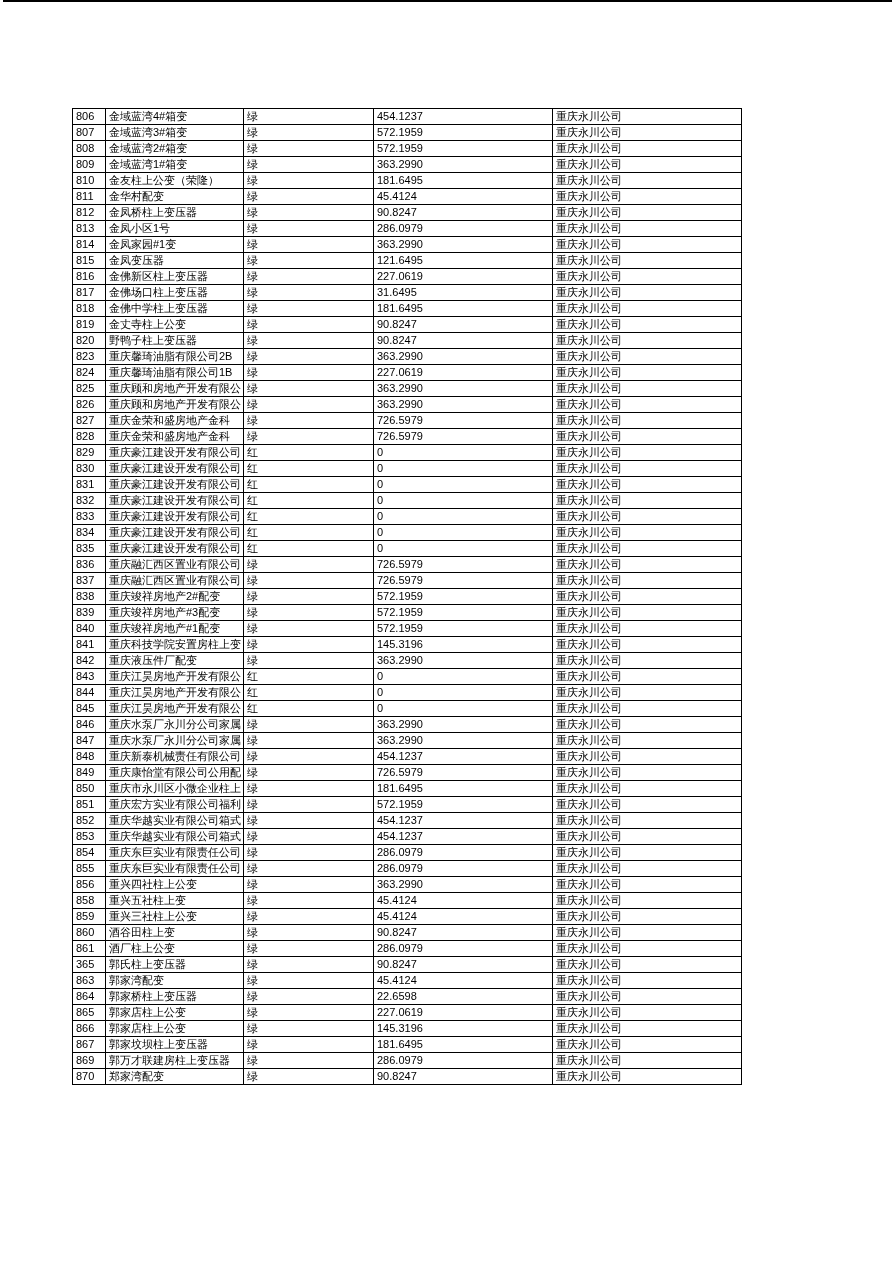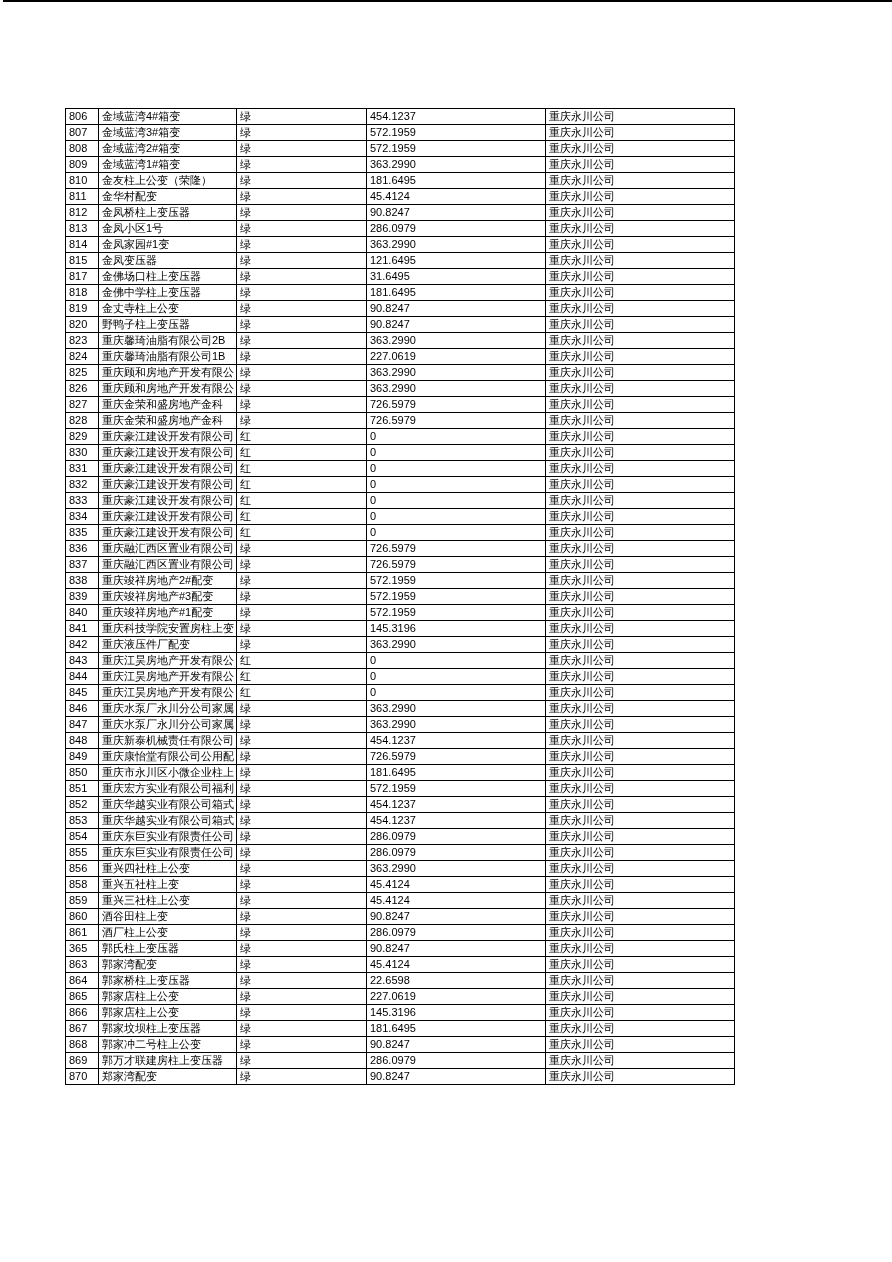--- a/index.html
+++ b/index.html
@@ -18,21 +18,21 @@
   .top-edge {
     position: absolute;
     top: 0;
     left: 3px;
     width: 889px;
     height: 2px;
     background: #000000;
   }
   table.sheet {
     position: absolute;
-    left: 65px;
+    left: 72px;
     top: 108px;
     border-collapse: collapse;
     table-layout: fixed;
     border-radius: 25px;
   }
   table.sheet td {
     border: 1px solid #000000;
     height: 15px;
     font-size: 11px;
     line-height: 15px;
@@ -127,20 +127,27 @@
         <td class="cell-company">重庆永川公司</td>
       </tr>
       <tr>
         <td class="cell-rownum">815</td>
         <td class="cell-name">金凤变压器</td>
         <td class="cell-status">绿</td>
         <td class="cell-value">121.6495</td>
         <td class="cell-company">重庆永川公司</td>
       </tr>
       <tr>
+        <td class="cell-rownum">816</td>
+        <td class="cell-name">金佛新区柱上变压器</td>
+        <td class="cell-status">绿</td>
+        <td class="cell-value">227.0619</td>
+        <td class="cell-company">重庆永川公司</td>
+      </tr>
+      <tr>
         <td class="cell-rownum">817</td>
         <td class="cell-name">金佛场口柱上变压器</td>
         <td class="cell-status">绿</td>
         <td class="cell-value">31.6495</td>
         <td class="cell-company">重庆永川公司</td>
       </tr>
       <tr>
         <td class="cell-rownum">818</td>
         <td class="cell-name">金佛中学柱上变压器</td>
         <td class="cell-status">绿</td>
@@ -460,27 +467,20 @@
         <td class="cell-name">郭家店柱上公变</td>
         <td class="cell-status">绿</td>
         <td class="cell-value">145.3196</td>
         <td class="cell-company">重庆永川公司</td>
       </tr>
       <tr>
         <td class="cell-rownum">867</td>
         <td class="cell-name">郭家坟坝柱上变压器</td>
         <td class="cell-status">绿</td>
         <td class="cell-value">181.6495</td>
-        <td class="cell-company">重庆永川公司</td>
-      </tr>
-      <tr>
-        <td class="cell-rownum">868</td>
-        <td class="cell-name">郭家冲二号柱上公变</td>
-        <td class="cell-status">绿</td>
-        <td class="cell-value">90.8247</td>
         <td class="cell-company">重庆永川公司</td>
       </tr>
       <tr>
         <td class="cell-rownum">869</td>
         <td class="cell-name">郭万才联建房柱上变压器</td>
         <td class="cell-status">绿</td>
         <td class="cell-value">286.0979</td>
         <td class="cell-company">重庆永川公司</td>
       </tr>
       <tr>

